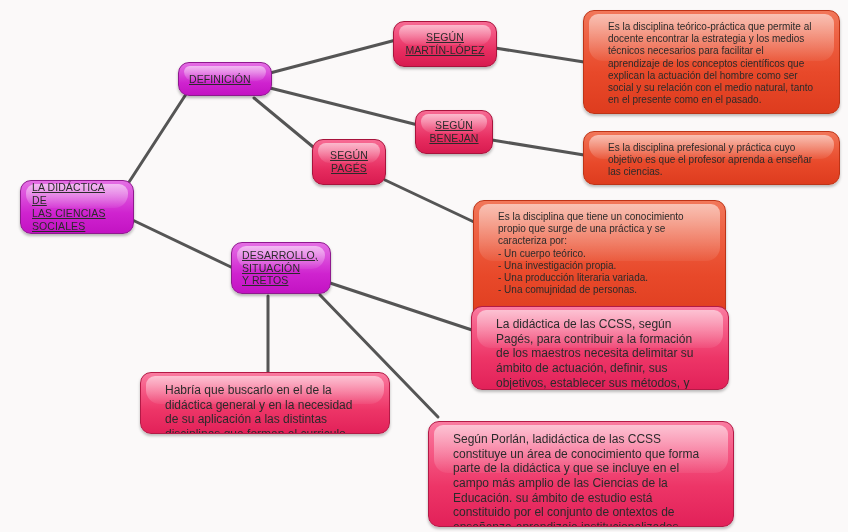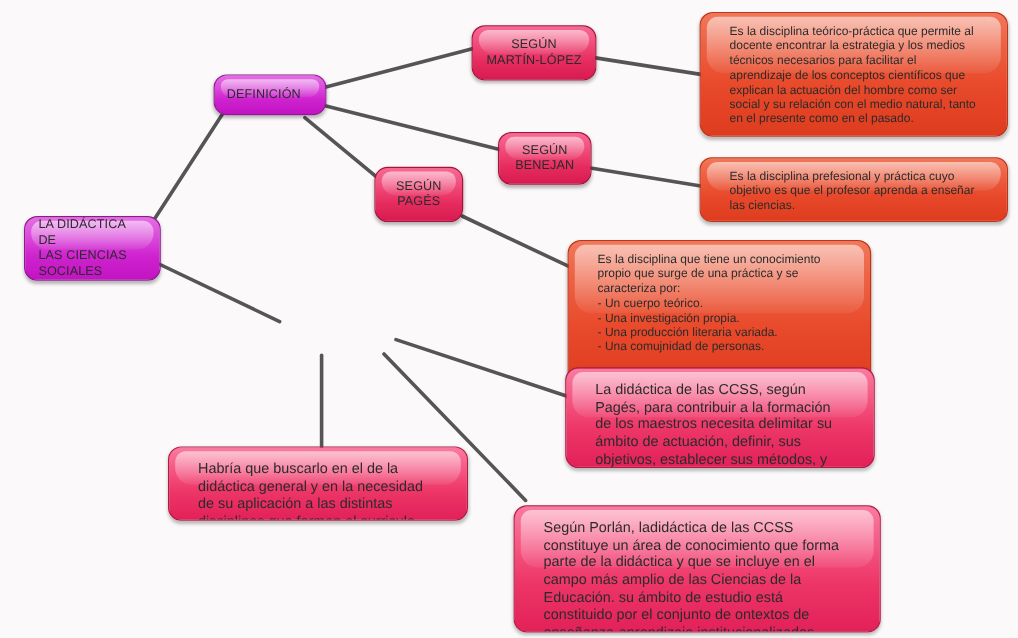--- a/index.html
+++ b/index.html
@@ -86,21 +86,21 @@
     box-shadow: 0 2px 3px rgba(0,0,0,0.26);
     font-size: 12px;
     align-items: flex-start;
   }
   .n-orange .inner, .n-pink .inner {
     padding: 1px 0 0 0;
   }
   .pad-lg { padding: 9px 24px; }
   .pad-md { padding: 8px 11px; margin-left: 12px; }
   .pad-sm { padding: 7px 10px; }
-  .ctr { text-align: left; }
+  .ctr { text-align: left; text-decoration: underline; }
 </style>
 </head>
 <body>
 
 <div id="canvas">
 
   <svg id="edges" viewBox="0 0 848 532">
     <g stroke="#555555" stroke-width="3" fill="none" stroke-linecap="round">
       <line x1="120" y1="196" x2="190" y2="88"></line>
       <line x1="122" y1="215" x2="233" y2="268"></line>
@@ -121,20 +121,26 @@
     <span class="inner">LA DIDÁCTICA DE
 LAS CIENCIAS
 SOCIALES</span>
   </div>
 
   <div class="node n-magenta pad-sm ctr" style="left:178px; top:62px; width:94px; height:34px; justify-content:center;">
     <span class="gloss"></span>
     <span class="inner" style="text-align:left;">DEFINICIÓN</span>
   </div>
 
+  <div class="node n-magenta pad-sm ctr" style="left:231px; top:242px; width:100px; height:52px;">
+    <span class="gloss"></span>
+    <span class="inner">DESARROLLO,
+SITUACIÓN
+Y RETOS</span>
+  </div>
 
   <div class="node n-rose pad-sm ctr" style="left:393px; top:21px; width:104px; height:46px; justify-content:center;">
     <span class="gloss"></span>
     <span class="inner" style="text-align:center;">SEGÚN
 MARTÍN-LÓPEZ</span>
   </div>
 
   <div class="node n-rose pad-sm ctr" style="left:415px; top:110px; width:78px; height:44px; justify-content:center;">
     <span class="gloss"></span>
     <span class="inner" style="text-align:center;">SEGÚN
@@ -145,21 +151,21 @@
     <span class="gloss"></span>
     <span class="inner" style="text-align:center;">SEGÚN
 PAGÉS</span>
   </div>
 
   <div class="node n-orange pad-lg" style="left:583px; top:10px; width:257px; height:104px;">
     <span class="gloss"></span>
     <span class="inner">Es la disciplina teórico-práctica que permite al docente encontrar la estrategia y los medios técnicos necesarios para facilitar el aprendizaje de los conceptos científicos que explican la actuación del hombre como ser social y su relación con el medio natural, tanto en el presente como en el pasado.</span>
   </div>
 
-  <div class="node n-orange pad-lg" style="left:583px; top:131px; width:257px; height:54px;border-radius:10px;">
+  <div class="node n-orange pad-lg" style="left:583px; top:131px; width:257px; height:54px;">
     <span class="gloss"></span>
     <span class="inner">Es la disciplina prefesional y práctica cuyo objetivo es que el profesor aprenda a enseñar las ciencias.</span>
   </div>
 
   <div class="node n-orange pad-lg" style="left:473px; top:200px; width:253px; height:125px;">
     <span class="gloss"></span>
     <span class="inner">Es la disciplina que tiene un conocimiento propio que surge de una práctica y se caracteriza por:
 - Un cuerpo teórico.
 - Una investigación propia.
 - Una producción literaria variada.

